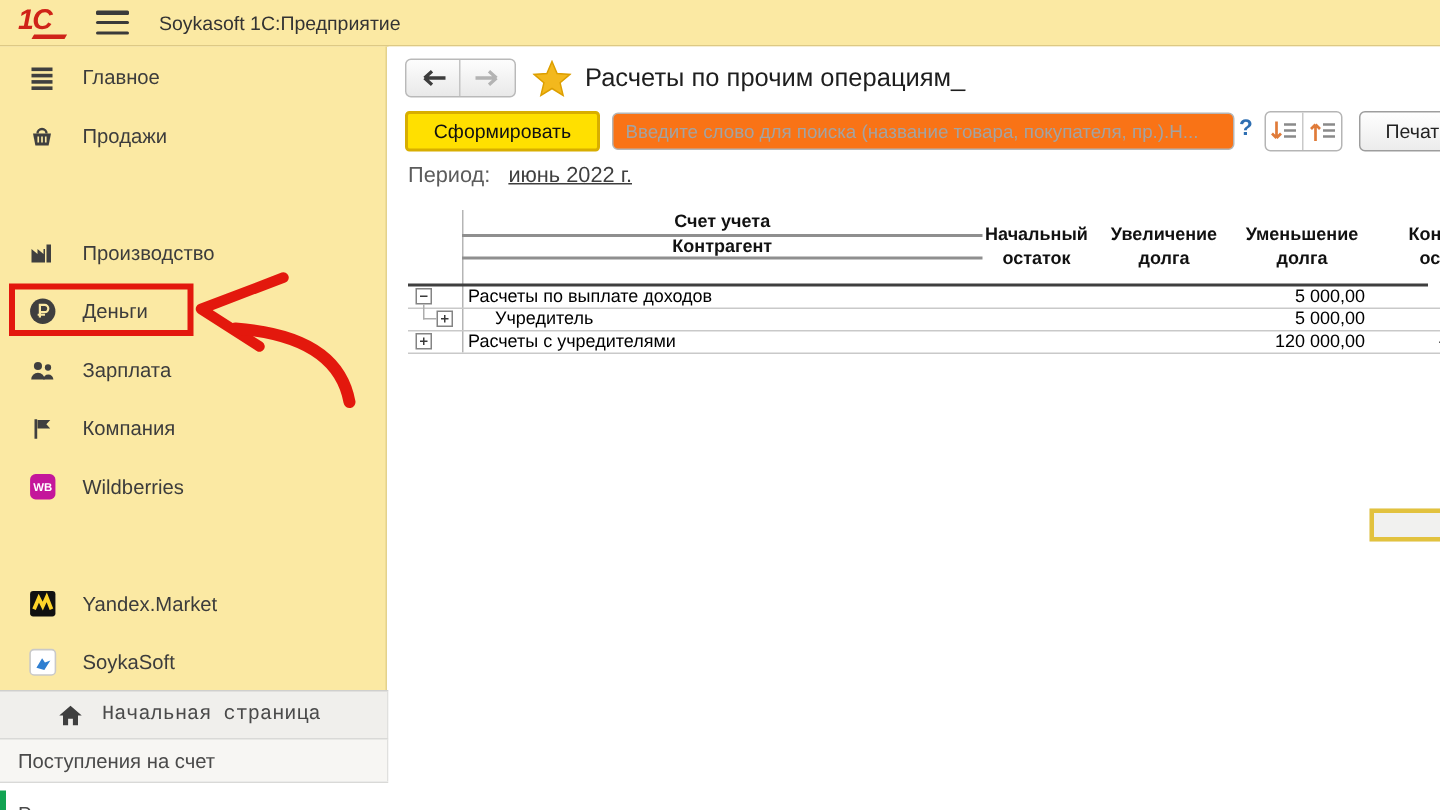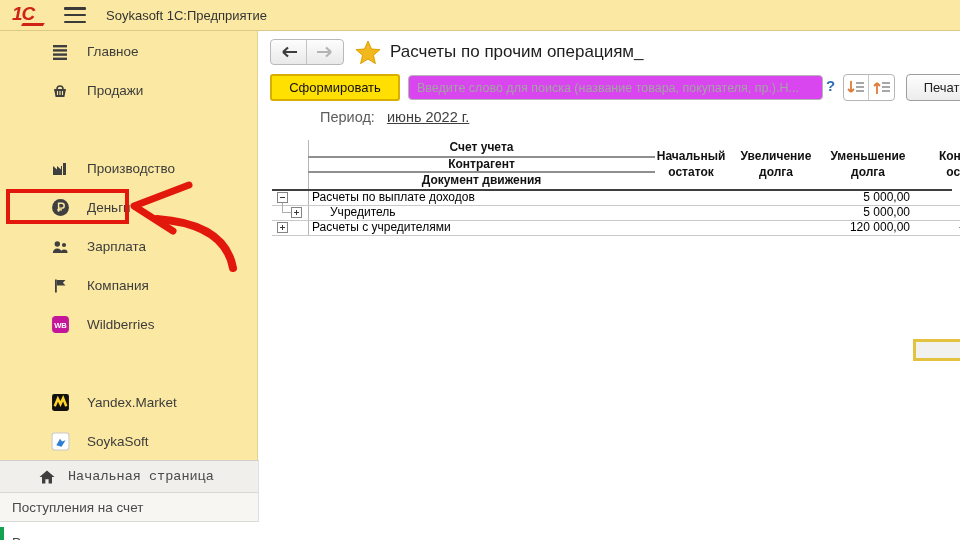--- a/index.html
+++ b/index.html
@@ -29,21 +29,21 @@
   .hamburger i { display:block; height:2.5px; background:#3a3a3a; border-radius:1px; }
   .topbar-title { margin-left:20px; font-size:13px; color:#333; }
 
   
   .sidebar {
     position:absolute; left:0; top:31px; width:258px; height:429px;
     background:#fbe9a3; border-right:1px solid #e4d28c;
   }
   .side-item {
     position:absolute; left:0; width:258px; height:39px;
-    display:flex; align-items:center; cursor:pointer;padding-left:32px;
+    display:flex; align-items:center; cursor:pointer;
   }
   .side-item .icn { width:20px; height:20px; margin-left:18px; flex:0 0 20px; display:flex; align-items:center; justify-content:center; }
   .side-item .lbl { margin-left:17px; font-size:13.5px; color:#3c3c3c; white-space:nowrap; }
 
   
   .foot-home {
     position:absolute; left:0; top:460px; width:259px; height:32px;
     background:#f0efec; border-top:1px solid #cfcfcd; border-right:1px solid #e0e0de;
     display:flex; align-items:center; cursor:pointer;font-family:Liberation Mono, monospace;
   }
@@ -80,39 +80,39 @@
   .btn-generate {
     position:absolute; left:11px; top:43px; width:130px; height:27px;
     background:#ffe000; border:2px solid #d8ae00; border-radius:3px;
     font-family:"Liberation Sans", sans-serif;
     font-size:13px; font-weight:normal; color:#111; cursor:pointer;
   }
   .search-box {
     position:absolute; left:149px; top:44px; width:415px; height:25px;
     border:1px solid #b5b5b5; border-radius:4px;
     font-family:"Liberation Sans", sans-serif;
-    font-size:12.5px; padding:0 8px; color:#333; background:#d946ef;
+    font-size:12.5px; padding:0 8px; color:#333; background:#f97316;
   }
   .search-box::placeholder { color:#a3a3a3; }
   .help-q { position:absolute; left:567px; top:46px; font-size:15px; font-weight:bold; color:#2f6fb2; cursor:pointer; }
   .sortbtns {
     position:absolute; left:584px; top:43px; width:52px; height:27px;
     border:1px solid #b5b5b5; border-radius:4px; background:#fff; display:flex;
   }
   .sortbtns .half { width:50%; display:flex; align-items:center; justify-content:center; cursor:pointer; }
   .sortbtns .half:first-child { border-right:1px solid #c9c9c9; }
   .btn-print {
     position:absolute; left:647px; top:43px; width:78px; height:27px;
     background:linear-gradient(#fefefe,#ececec); border:1px solid #9d9d9d; border-radius:4px;
     font-family:"Liberation Sans", sans-serif;
     font-size:13px; color:#222; cursor:pointer;
   }
 
   .period-row { position:absolute; left:13px; top:78px; font-size:14.5px; }
-  .period-label { color:#5c5c5c;margin-left:48px; }
+  .period-label { color:#5c5c5c; }
   .period-value { color:#3f3f3f; text-decoration:underline; margin-left:8px; cursor:pointer; }
 
   
   .rtable { position:absolute; left:13px; top:109px; width:688px; height:130px; font-size:12px; }
   .rtable .vline  { position:absolute; left:36px; top:0; width:1px; height:95px; background:#b5b5b5; }
   .rtable .hline1 { position:absolute; left:36px; top:16px; width:347px; height:2px; background:#8f8f8f; }
   .rtable .hline2 { position:absolute; left:36px; top:31px; width:347px; height:2px; background:#8f8f8f; }
   .rtable .darkline { position:absolute; left:0; top:49px; width:680px; height:2px; background:#3f3f3f; }
   .rtable .rline { position:absolute; left:0; width:688px; height:1px; background:#c9c9c9; }
   .gh { position:absolute; left:36px; width:347px; height:16px; text-align:center; font-weight:bold; color:#111; line-height:15px; }
@@ -321,21 +321,20 @@
     <span class="period-value">июнь 2022 г.</span>
   </div>
 
   <div class="rtable">
     <div class="vline"></div>
 
     <div class="gh" style="top:0">Счет учета</div>
     <div class="hline1"></div>
     <div class="gh" style="top:17px">Контрагент</div>
     <div class="hline2"></div>
-    <div class="gh" style="top:33px">Документ движения</div>
 
     <div class="col-h" style="left:374px;width:90px">
       <div>Начальный</div>
         <div>остаток</div>
     </div>
     <div class="col-h" style="left:458px;width:92px">
       <div>Увеличение</div>
         <div>долга</div>
     </div>
     <div class="col-h" style="left:548px;width:96px">

